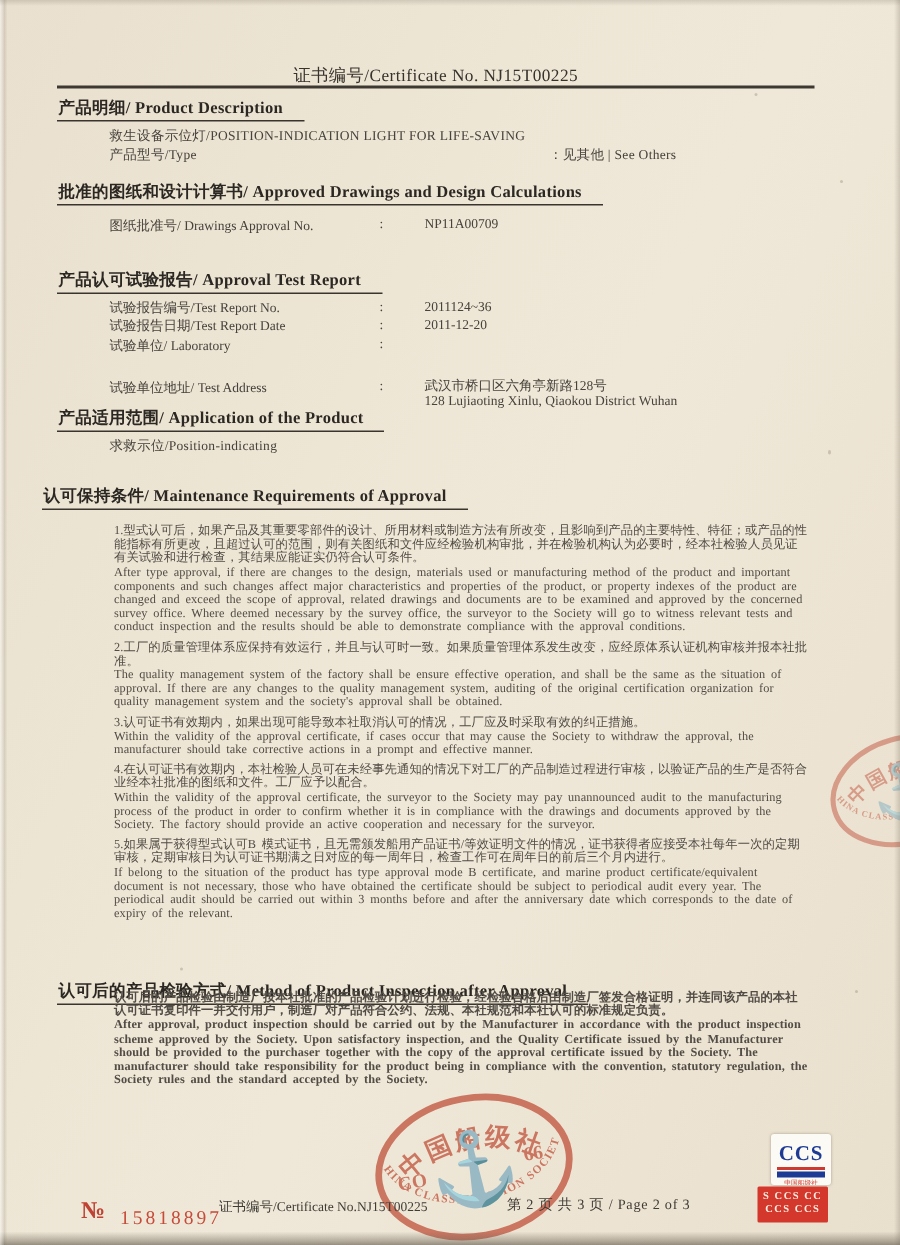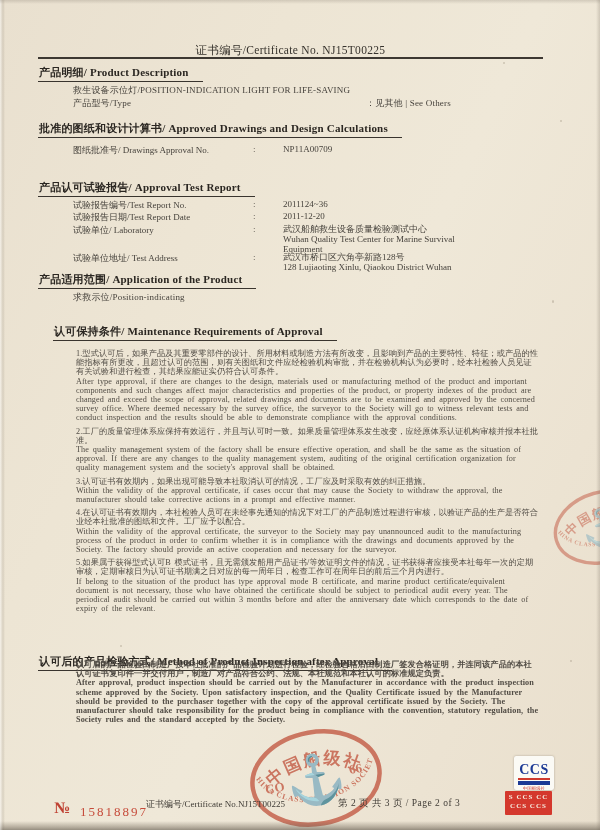--- a/index.html
+++ b/index.html
@@ -27,21 +27,21 @@
     font-size:11.5px;letter-spacing:.3px;color:#36322c;}
   .top-rule{left:38px;top:57px;width:505px;height:2.4px;background:#3d3832;}
 
   .sec-title{font-weight:bold;font-size:11px;color:#2b2722;
     border-bottom:1.6px solid #39342e;padding:0 14px 1px 1px;display:inline-block;
     letter-spacing:.2px;}
   .t1{left:38px;top:62px;}
   .t2{left:38px;top:118px;}
   .t3{left:38px;top:177px;}
   .t4{left:38px;top:269px;}
-  .t5{left:53px;top:321px;}
+  .t5{left:28px;top:321px;}
   .t6{left:38px;top:651px;}
 
   .body-line{font-size:9px;color:#46423c;letter-spacing:.2px;}
   .kv-label{font-size:9px;color:#46423c;}
   .kv-colon{font-size:9px;color:#46423c;}
   .kv-value{font-size:9px;color:#46423c;white-space:pre-line;line-height:10.2px;}
 
   .para{left:72px;width:472px;font-size:8.2px;line-height:9.2px;color:#514c45;
     word-spacing:1.6px;letter-spacing:.1px;text-align:left;}
   .para p{margin:4px;white-space:pre-line;}
@@ -89,23 +89,20 @@
   <div class="abs kv-label" style="left:73px;top:199px;">试验报告编号/Test Report No.</div>
   <div class="abs kv-colon" style="left:253px;top:199px;">:</div>
   <div class="abs kv-value" style="left:283px;top:199px;">2011124~36</div>
 
   <div class="abs kv-label" style="left:73px;top:211px;">试验报告日期/Test Report Date</div>
   <div class="abs kv-colon" style="left:253px;top:211px;">:</div>
   <div class="abs kv-value" style="left:283px;top:211px;">2011-12-20</div>
 
   <div class="abs kv-label" style="left:73px;top:224px;">试验单位/ Laboratory</div>
   <div class="abs kv-colon" style="left:253px;top:224px;">:</div>
-  <div class="abs kv-value" style="left:283px;top:224px;">武汉船舶救生设备质量检验测试中心
-Wuhan Quality Test Center for Marine Survival
-Equipment</div>
 
   <div class="abs kv-label" style="left:73px;top:252px;">试验单位地址/ Test Address</div>
   <div class="abs kv-colon" style="left:253px;top:252px;">:</div>
   <div class="abs kv-value" style="left:283px;top:252px;">武汉市桥口区六角亭新路128号
 128 Lujiaoting Xinlu, Qiaokou District Wuhan</div>
 
   <div class="abs t4"><span class="sec-title">产品适用范围/ Application of the Product</span></div>
   <div class="abs body-line" style="left:73px;top:291px;">求救示位/Position-indicating</div>
 
   <div class="abs t5"><span class="sec-title">认可保持条件/ Maintenance Requirements of Approval</span></div>

